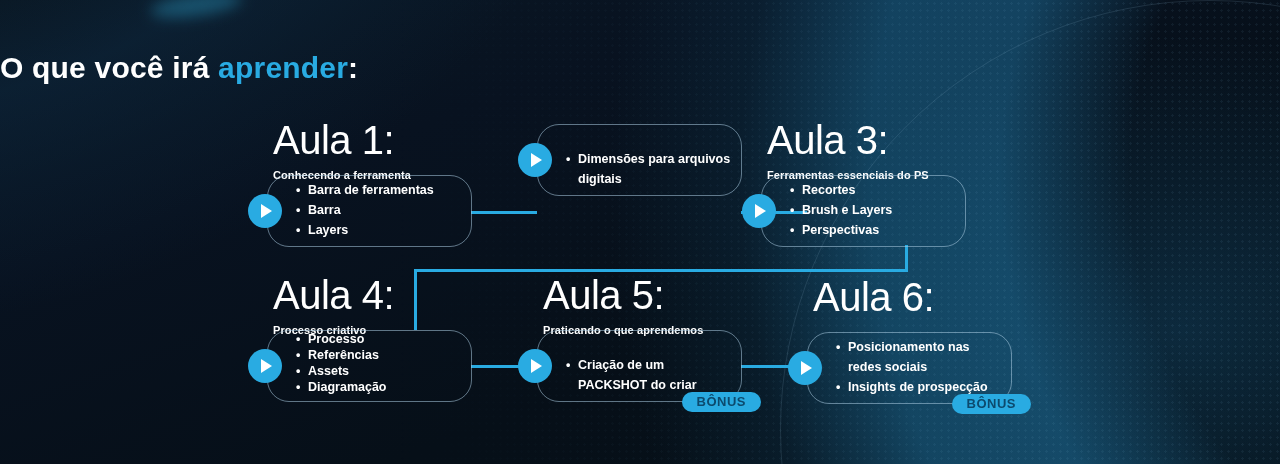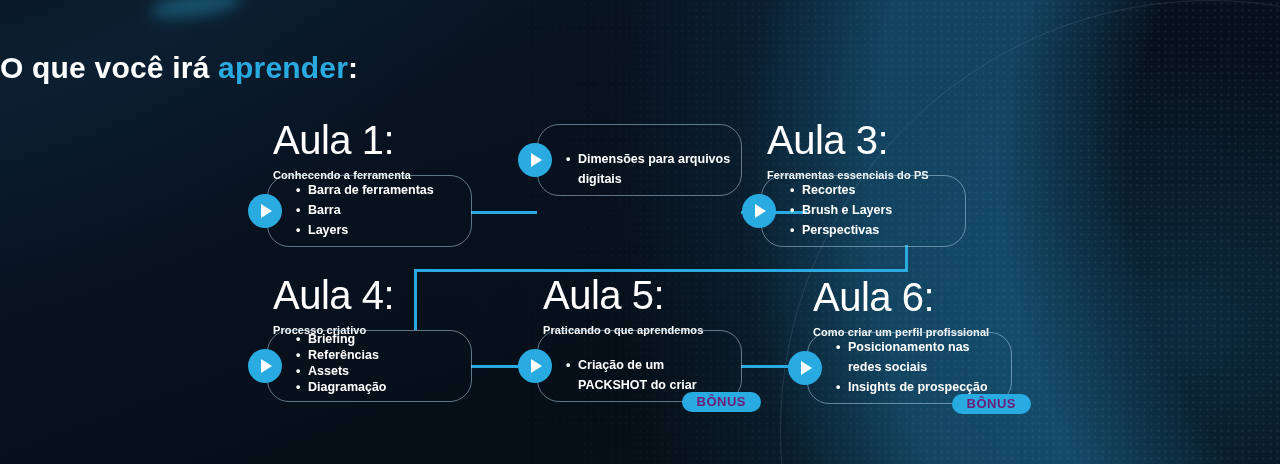--- a/index.html
+++ b/index.html
@@ -43,21 +43,21 @@
     display:flex;align-items:flex-end;padding:6px 8px 6px 28px}
   .topics{list-style:none;margin:0;padding:0;font-size:12.5px;font-weight:700;line-height:20px}
   .topics.tight{line-height:16px}
   .topics li{position:relative;padding-left:12px}
   .topics li::before{content:"\2022";position:absolute;left:0}
   .play{position:absolute;left:-20px;top:50%;transform:translateY(-50%);width:34px;height:34px;
     border-radius:50%;background:var(--accent);display:flex;align-items:center;justify-content:center;
     cursor:pointer;z-index:3}
   .tri{width:0;height:0;border-left:11px solid #fff;border-top:7px solid transparent;
     border-bottom:7px solid transparent;margin-left:3px}
-  .badge{position:absolute;right:-20px;bottom:-11px;background:var(--accent);color:#701a75;
+  .badge{position:absolute;right:-20px;bottom:-11px;background:var(--accent);color:#0c4a6e;
     font-size:13px;font-weight:700;letter-spacing:.5px;padding:2px 15px 3px;border-radius:999px;z-index:4}
 </style>
 </head>
 <body>
 
 <div class="stage">
   <div class="dots"></div>
   <div class="ring"></div>
   <div class="blob"></div>
 
@@ -119,21 +119,21 @@
   <div class="lesson" style="left:267px;top:279px">
     <div class="heading">
       <h2>Aula 4:</h2>
       <div class="sub">Processo criativo</div>
     </div>
     <div class="card">
       <span class="play">
           <span class="tri"></span>
         </span>
       <ul class="topics tight">
-        <li>Briefing</li>
+        <li>Processo</li>
         <li>Referências</li>
         <li>Assets</li>
         <li>Diagramação</li>
       </ul>
     </div>
   </div>
 
   <div class="lesson" style="left:537px;top:279px">
     <div class="heading">
       <h2>Aula 5:</h2>
@@ -146,21 +146,20 @@
       <ul class="topics">
         <li>Criação de um PACKSHOT do criar</li>
       </ul>
       <span class="badge">BÔNUS</span>
     </div>
   </div>
 
   <div class="lesson" style="left:807px;top:281px">
     <div class="heading">
       <h2>Aula 6:</h2>
-      <div class="sub">Como criar um perfil profissional</div>
     </div>
     <div class="card">
       <span class="play">
           <span class="tri"></span>
         </span>
       <ul class="topics">
         <li>Posicionamento nas redes sociais</li>
         <li>Insights de prospecção</li>
       </ul>
       <span class="badge">BÔNUS</span>

